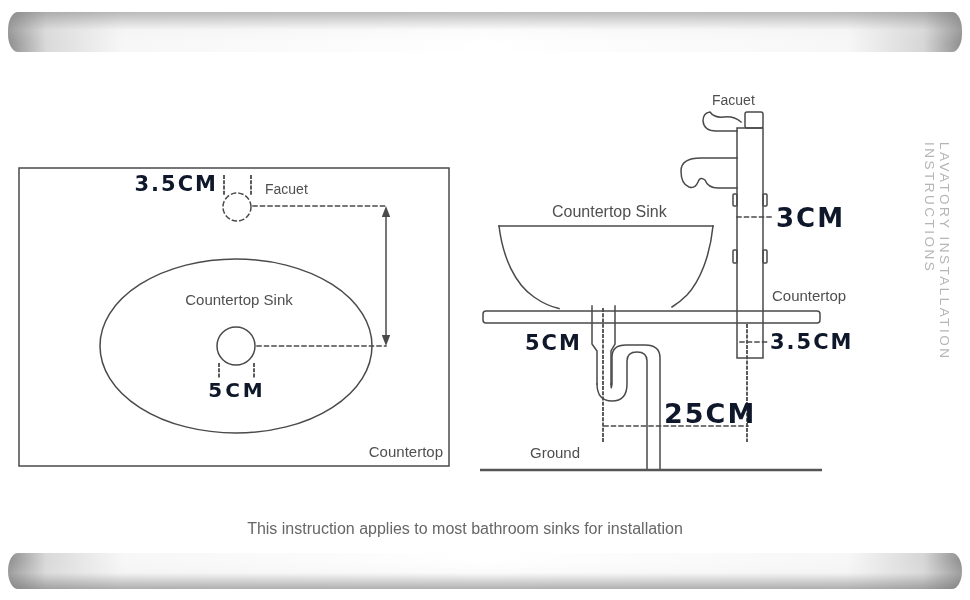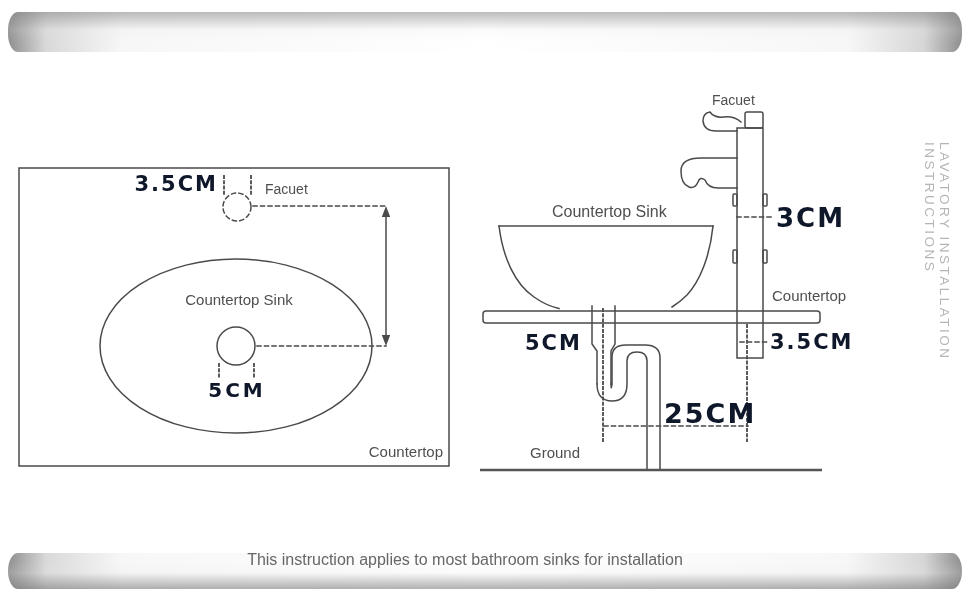--- a/index.html
+++ b/index.html
@@ -20,21 +20,21 @@
   .dot{stroke-dasharray:2.2 3;stroke-width:1.8;}
   .txt{position:absolute;white-space:nowrap;}
   .dim{font-family:"DejaVu Sans",sans-serif;font-weight:bold;color:#0f172a;letter-spacing:2px;}
   .lbl{font-family:"Liberation Sans",sans-serif;color:#4f4f4f;}
   .right-align{text-align:right;}
   .center-align{text-align:center;}
   .side-text{position:absolute;left:922px;top:142px;height:340px;
     writing-mode:vertical-rl;text-orientation:mixed;
     font-size:13.5px;letter-spacing:2.5px;color:#b5b5b5;}
   .caption{position:absolute;left:0;width:930px;top:520px;text-align:center;
-    font-size:16px;color:#666666;margin-top:31px;}
+    font-size:16px;color:#666666;}
 </style>
 </head>
 <body>
 
 <div class="canvas">
 
   <div class="curl curl-top"></div>
   <div class="curl curl-bottom"></div>
 
   <svg class="art" width="970" height="600" viewBox="0 0 970 600">

